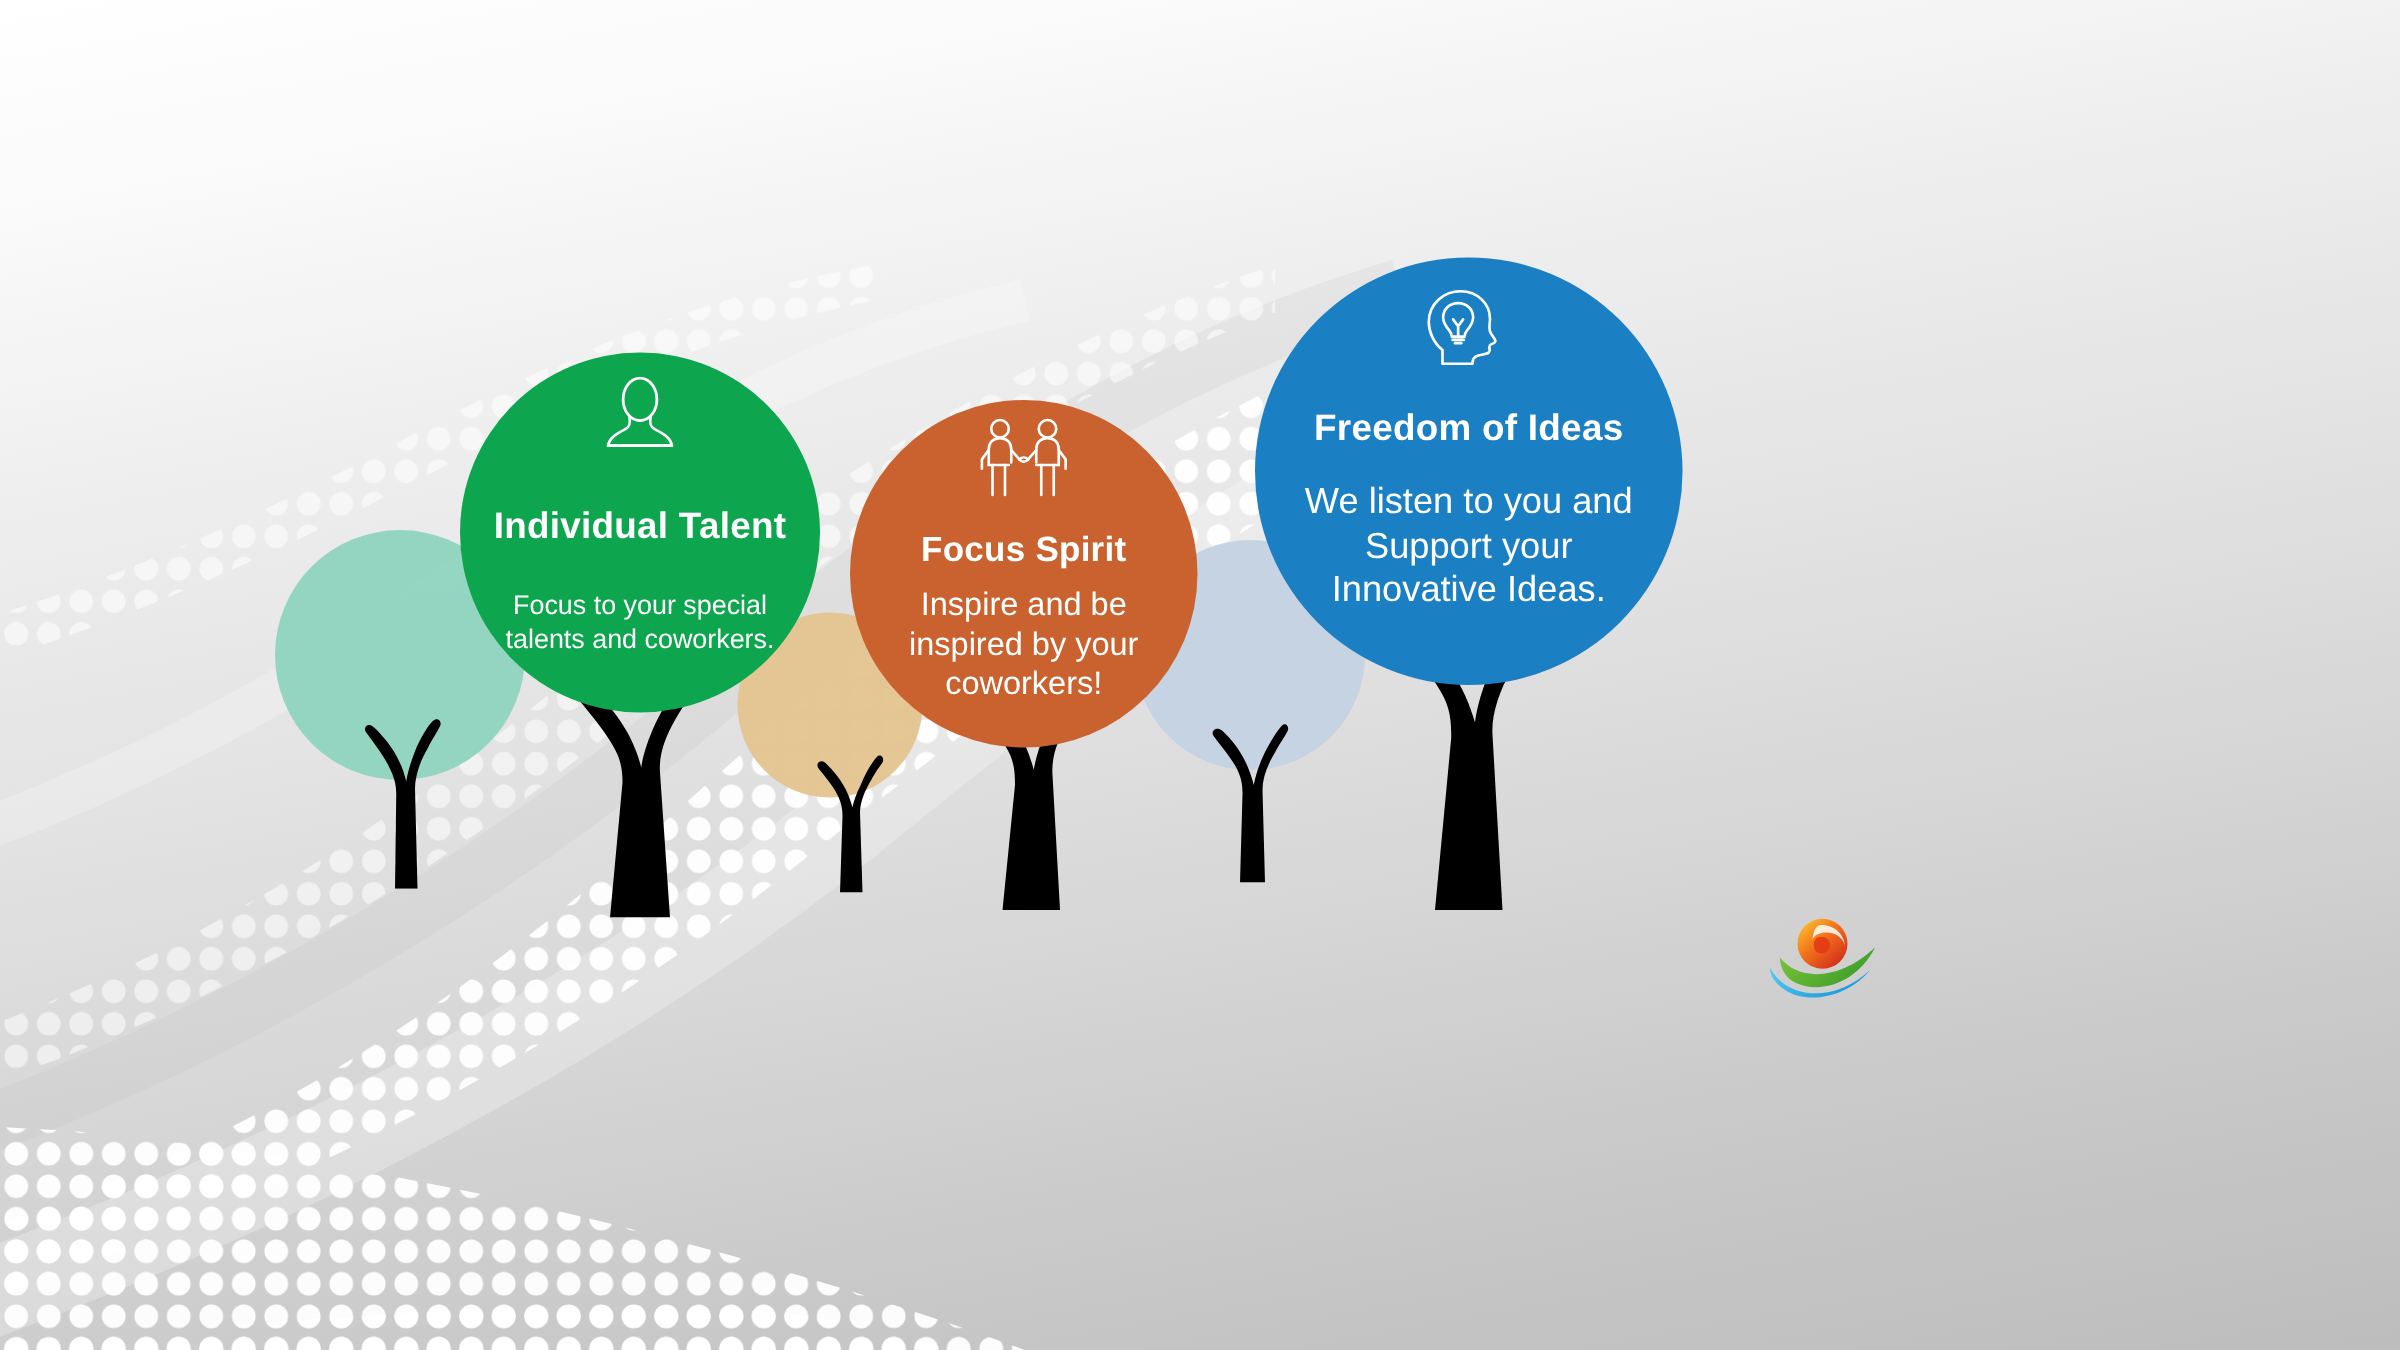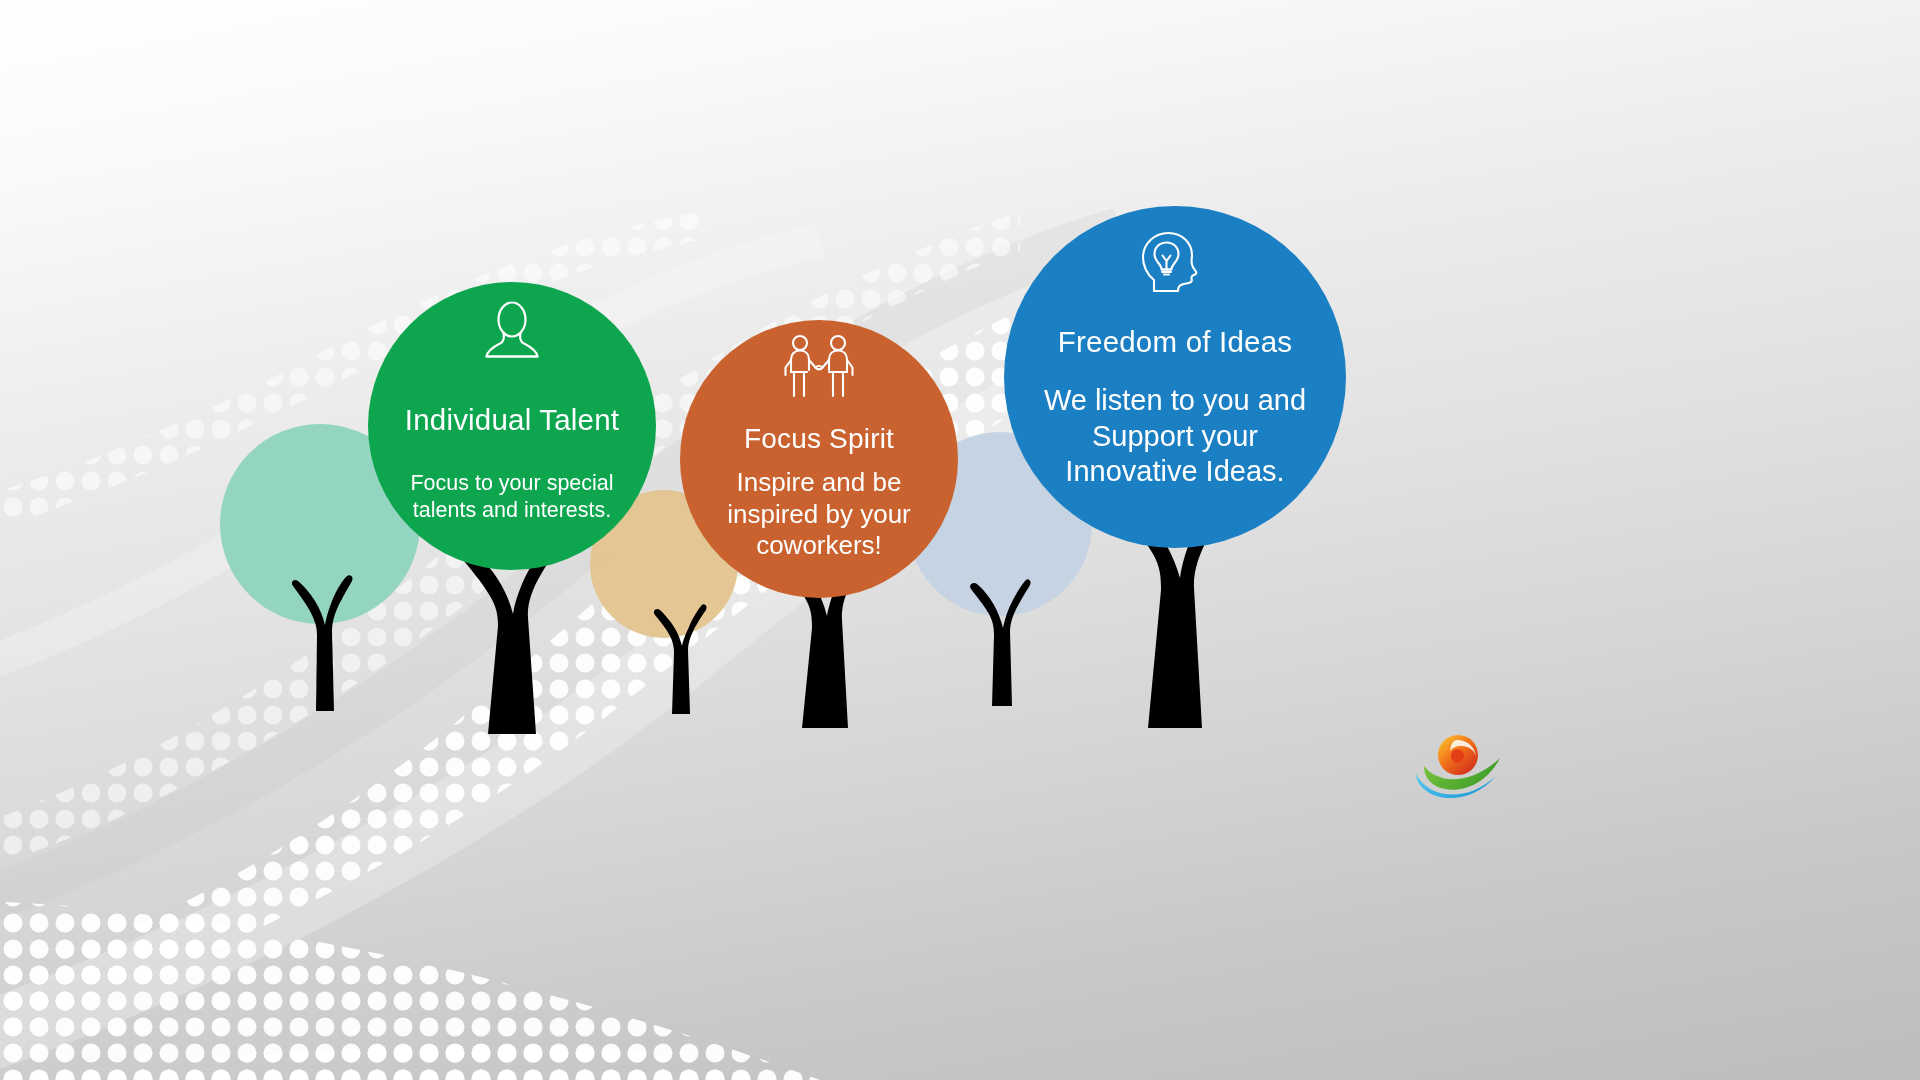--- a/index.html
+++ b/index.html
@@ -21,21 +21,21 @@
 
   
   .concept{
     position:absolute;border-radius:50%;
     display:flex;flex-direction:column;align-items:center;
     color:#ffffff;text-align:center;
     box-sizing:border-box;
   }
   .concept .icon{display:block;}
   .concept .c-title{
-    font-weight:400;letter-spacing:0.2px;line-height:1.1;
+    font-weight:700;letter-spacing:0.2px;line-height:1.1;
   }
   .concept .c-body{
     font-weight:400;line-height:1.22;
   }
 
   #circle-green{
     left:368px;top:282px;width:288px;height:288px;
     background:#0DA64E;
     gap:18px;
   }
@@ -189,21 +189,21 @@
       <svg width="66" height="62" viewBox="0 0 66 62" fill="none" stroke="#ffffff" stroke-width="2.2" stroke-linecap="round" stroke-linejoin="round">
         <ellipse cx="33" cy="19.5" rx="13.5" ry="17"></ellipse>
         <path d="M24.5 33.5 C25.5 38.5 25 41.5 21 43.5
                  C14 47 8.5 50.5 7.5 56.5 L58.5 56.5
                  C57.5 50.5 52 47 45 43.5
                  C41 41.5 40.5 38.5 41.5 33.5"></path>
         <path d="M7.5 56.5 L58.5 56.5"></path>
       </svg>
     </span>
     <div class="c-title">Individual Talent</div>
-    <div class="c-body">Focus to your special talents and interests.</div>
+    <div class="c-body">Focus to your special talents and coworkers.</div>
   </div>
 
   <div class="concept" id="circle-orange">
     <span class="icon">
       <svg width="84" height="68" viewBox="0 0 84 68" fill="none" stroke="#ffffff" stroke-width="2.1" stroke-linecap="round" stroke-linejoin="round">
 
         <circle cx="23" cy="9" r="7"></circle>
         <path d="M23 16.5 C17.5 16.5 14 20 14 25.5 L14 38
                  M23 16.5 C28.5 16.5 32 20 32 25.5 L32 36"></path>
         <path d="M14 26 L8.5 33.5 L8.5 41"></path>

